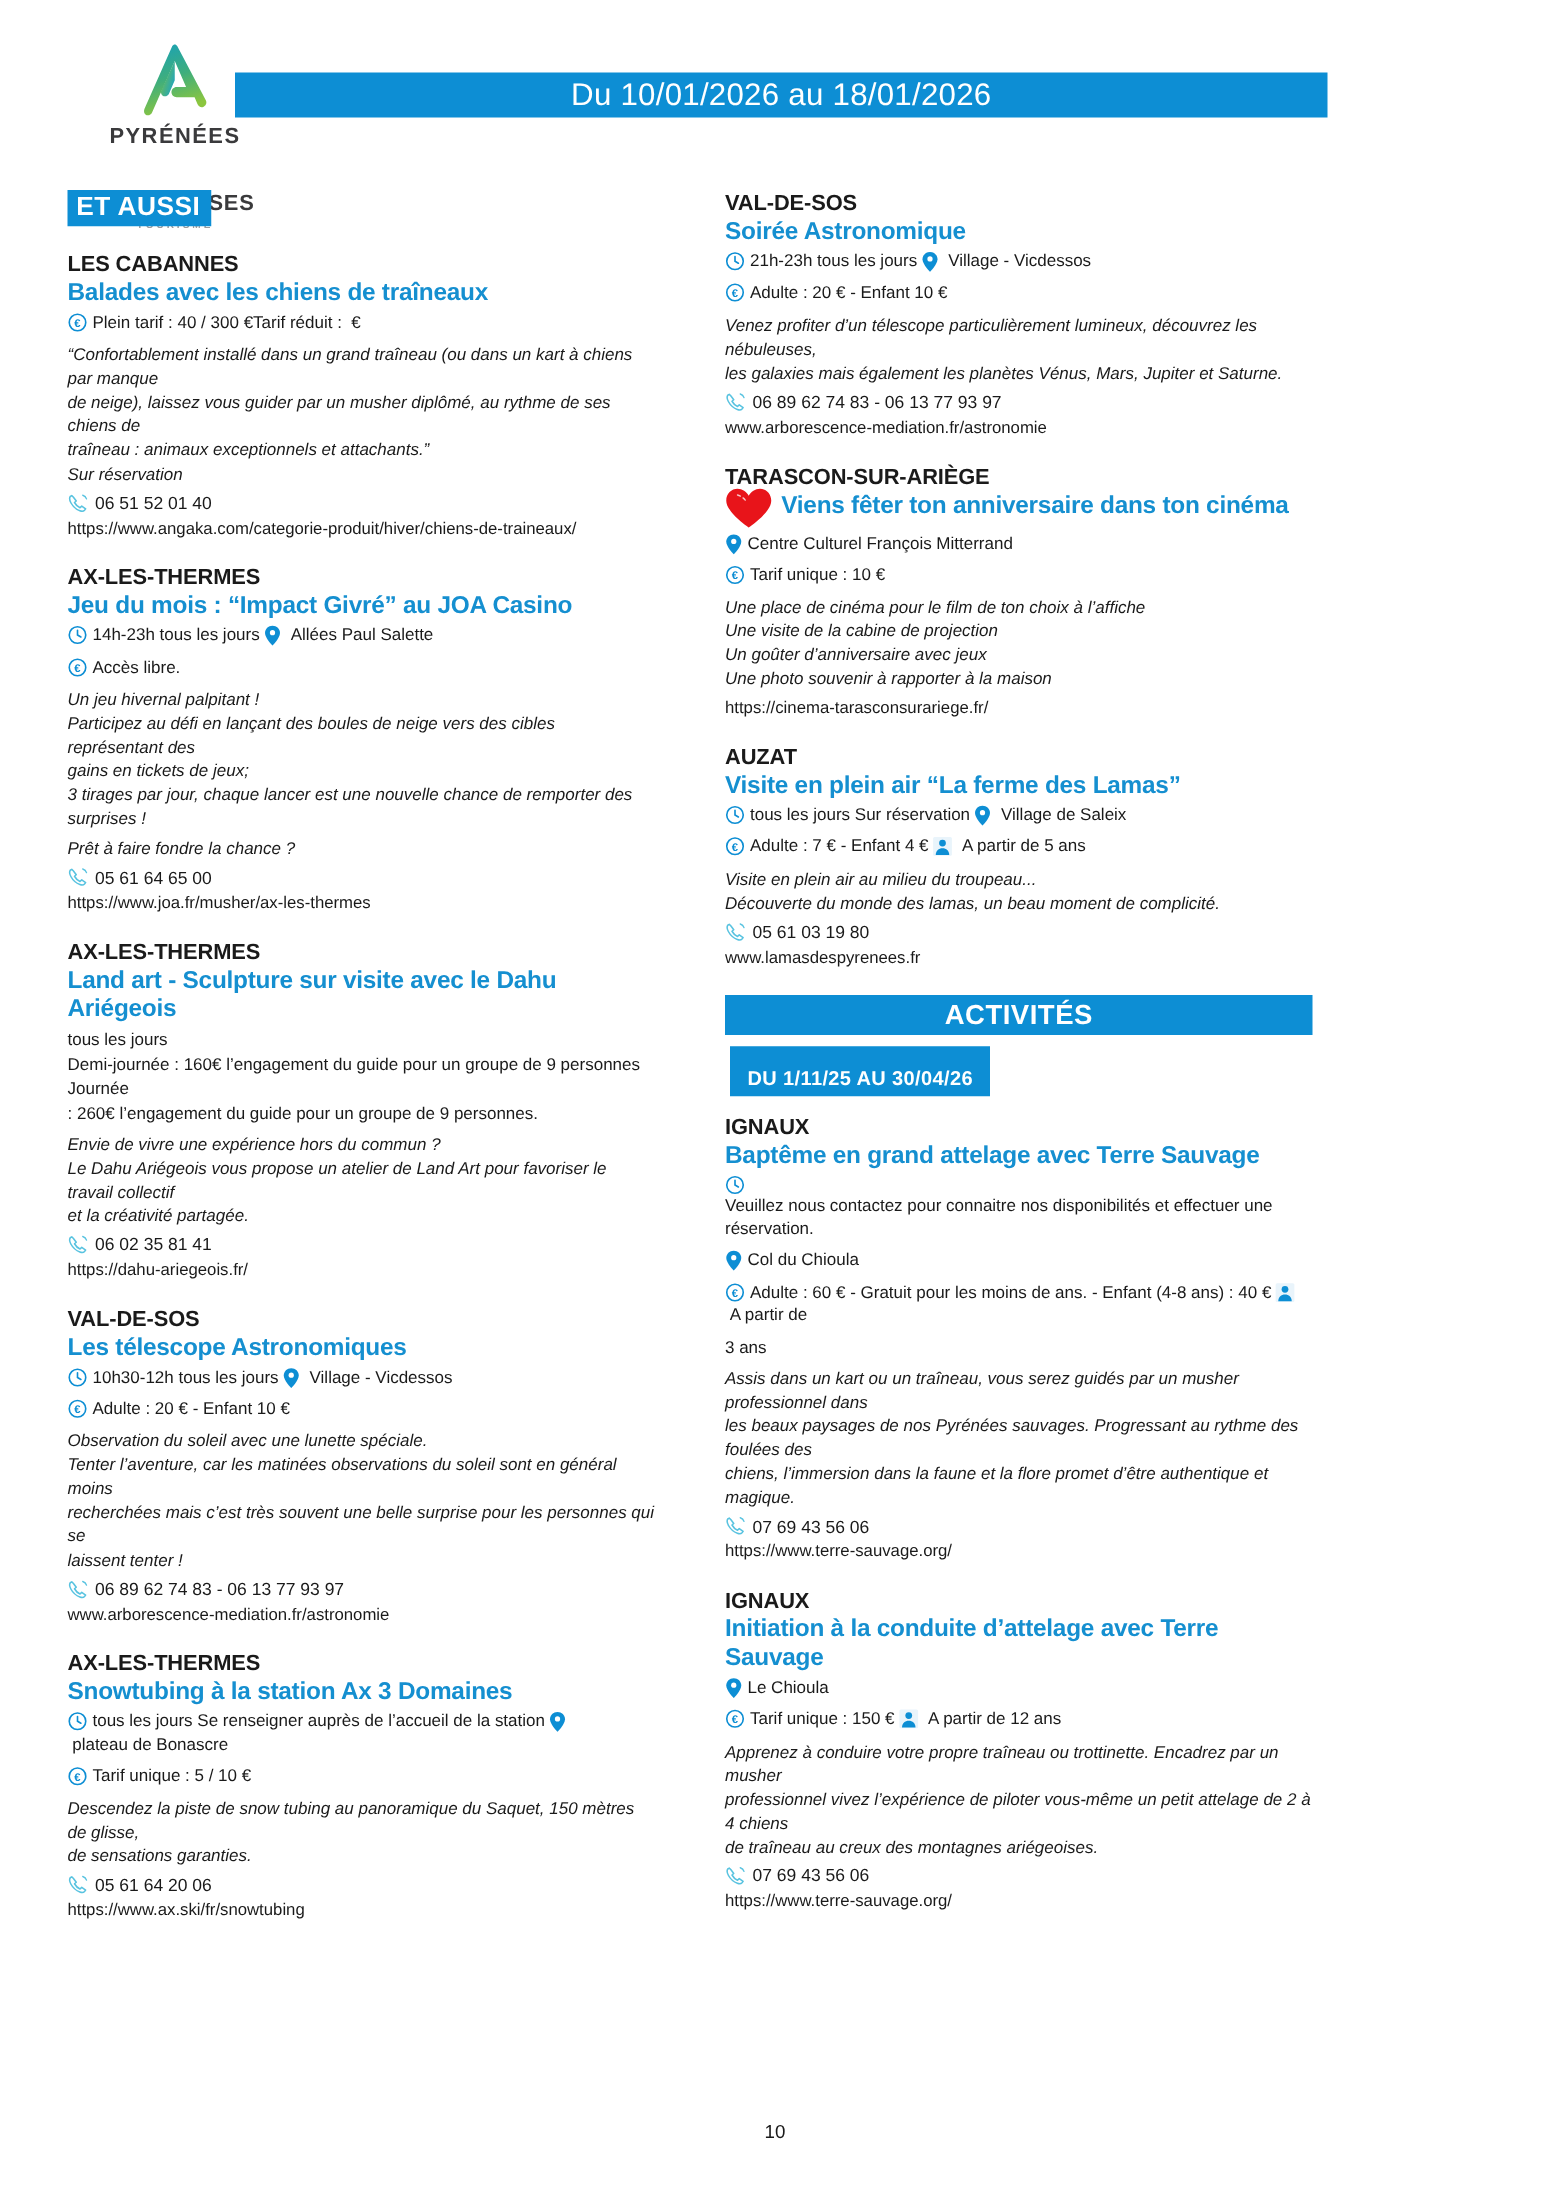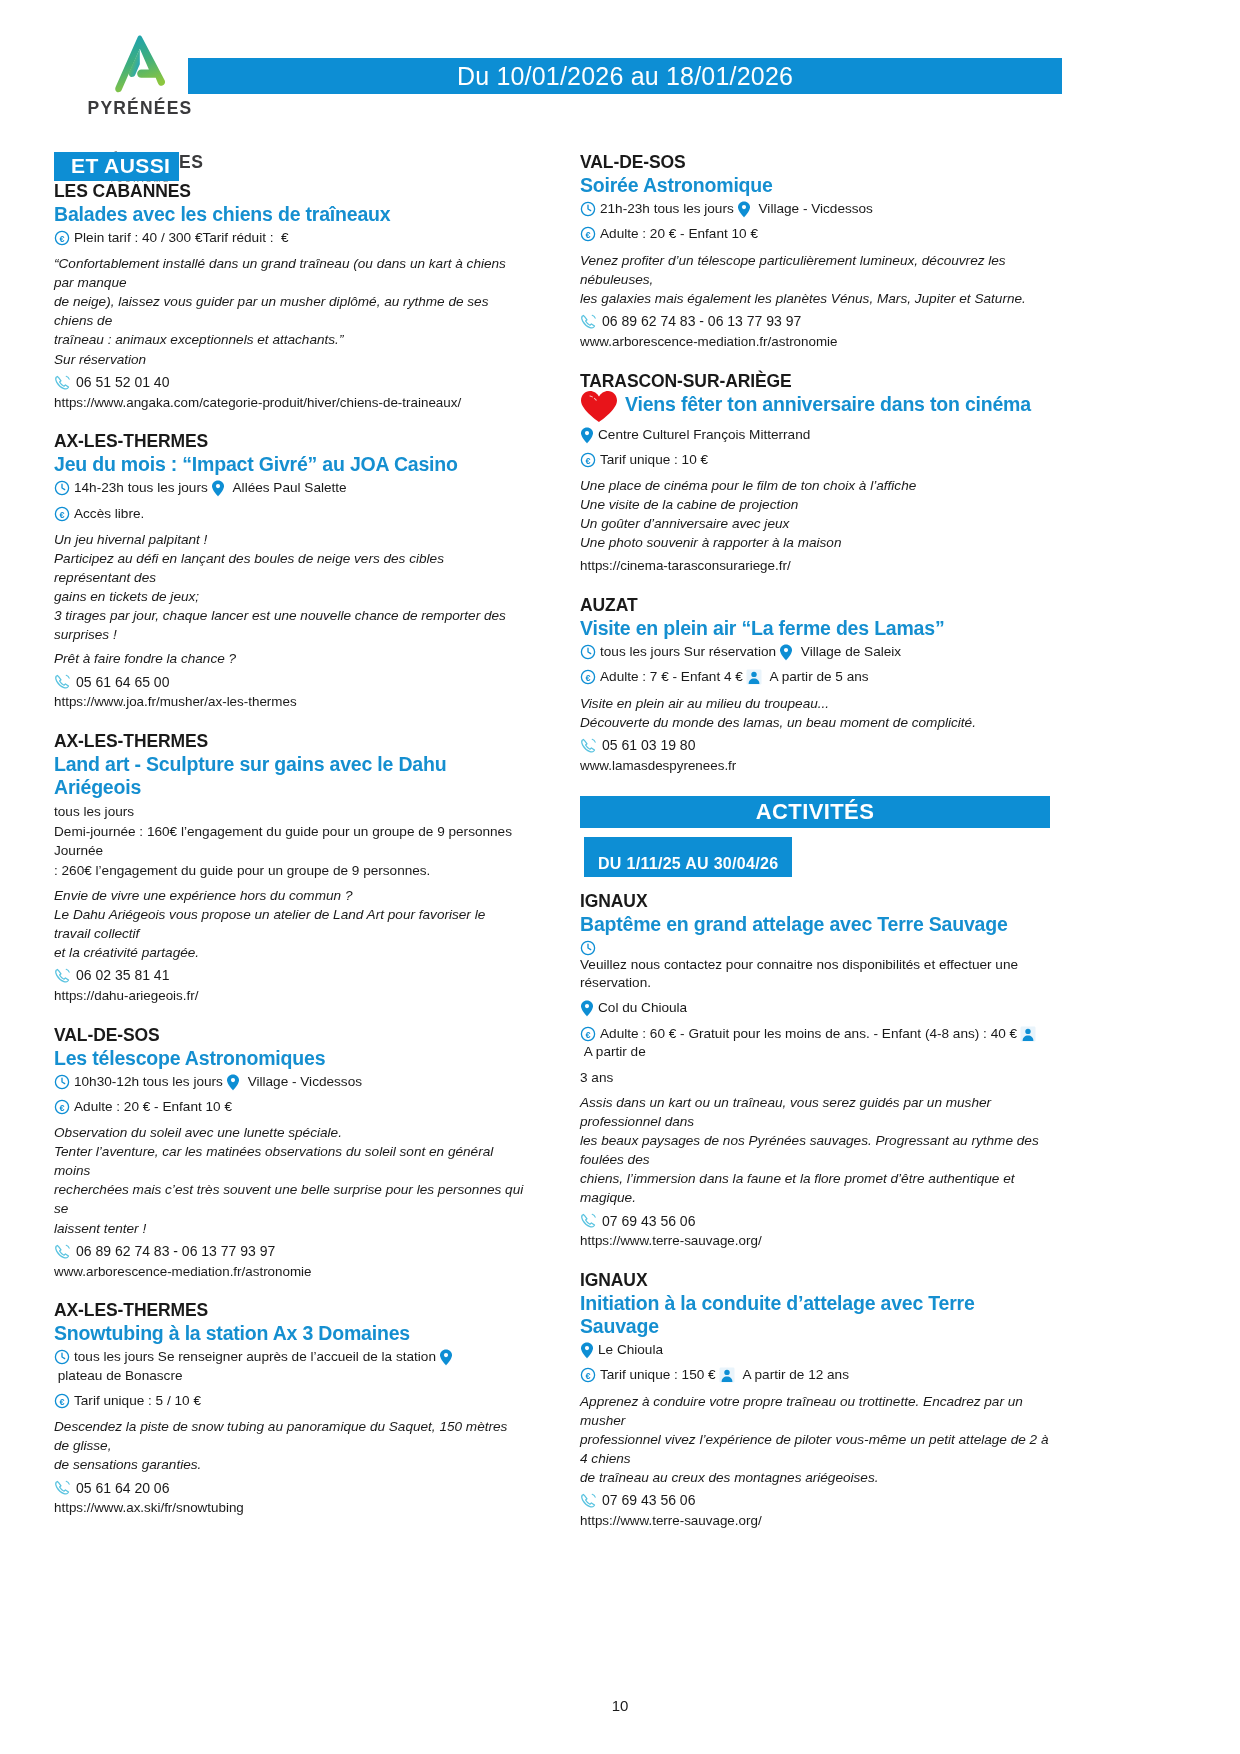--- a/index.html
+++ b/index.html
@@ -67,22 +67,22 @@
   .col-right { left: 580px; }
 
   
   .et-aussi-tag {
     display: inline-block;
     background: #0d8ed4;
     color: #fff;
     font-size: 21px;
     font-weight: 700;
     letter-spacing: 0.4px;
-    padding: 2px 9px 3px 17px;
-    margin-bottom: 0;
+    padding: 2px 9px 3px 7px;
+    margin-bottom: 20px;
   }
   .activites-banner {
     background: #0d8ed4;
     color: #fff;
     font-size: 22px;
     font-weight: 700;
     letter-spacing: 0.4px;
     height: 32px;
     display: flex;
     align-items: center;
@@ -269,21 +269,21 @@
             <svg class="ico" width="17" height="17" viewBox="0 0 17 17">
               <path d="M2.2 3.2 C1.4 4.4 1.6 6.2 2.8 8.4 C4.4 11.3 7.2 13.6 9.9 14.6 C11.6 15.2 12.9 15 13.6 14.2 L14.5 13.1 L11.4 10.9 L10 12.2 C8.6 11.6 6.6 9.8 5.6 8 L7 6.8 L4.6 3.6 L3.4 2.5 Z" fill="none" stroke="#59c3e0" stroke-width="1.25" stroke-linejoin="round"></path>
               <path d="M12.2 2.2 C13.7 2.6 14.8 3.7 15.2 5.1" fill="none" stroke="#59c3e0" stroke-width="1.1" stroke-linecap="round"></path>
             </svg>
             <span>05 61 64 65 00</span>
           </div>
           <div class="url">https://www.joa.fr/musher/ax-les-thermes</div>
         </div>
         <div class="event">
           <div class="event-city">AX-LES-THERMES</div>
-          <div class="event-title">Land art - Sculpture sur gains avec le Dahu Ariégeois</div>
+          <div class="event-title">Land art - Sculpture sur visite avec le Dahu Ariégeois</div>
           <div class="plain-line">tous les jours
 Demi-journée : 160€ l’engagement du guide pour un groupe de 9 personnes Journée
 : 260€ l’engagement du guide pour un groupe de 9 personnes.</div>
           <div class="desc">Envie de vivre une expérience hors du commun ?
 Le Dahu Ariégeois vous propose un atelier de Land Art pour favoriser le travail collectif
 et la créativité partagée.</div>
           <div class="phone-row">
             <svg class="ico" width="17" height="17" viewBox="0 0 17 17">
               <path d="M2.2 3.2 C1.4 4.4 1.6 6.2 2.8 8.4 C4.4 11.3 7.2 13.6 9.9 14.6 C11.6 15.2 12.9 15 13.6 14.2 L14.5 13.1 L11.4 10.9 L10 12.2 C8.6 11.6 6.6 9.8 5.6 8 L7 6.8 L4.6 3.6 L3.4 2.5 Z" fill="none" stroke="#59c3e0" stroke-width="1.25" stroke-linejoin="round"></path>
               <path d="M12.2 2.2 C13.7 2.6 14.8 3.7 15.2 5.1" fill="none" stroke="#59c3e0" stroke-width="1.1" stroke-linecap="round"></path>

